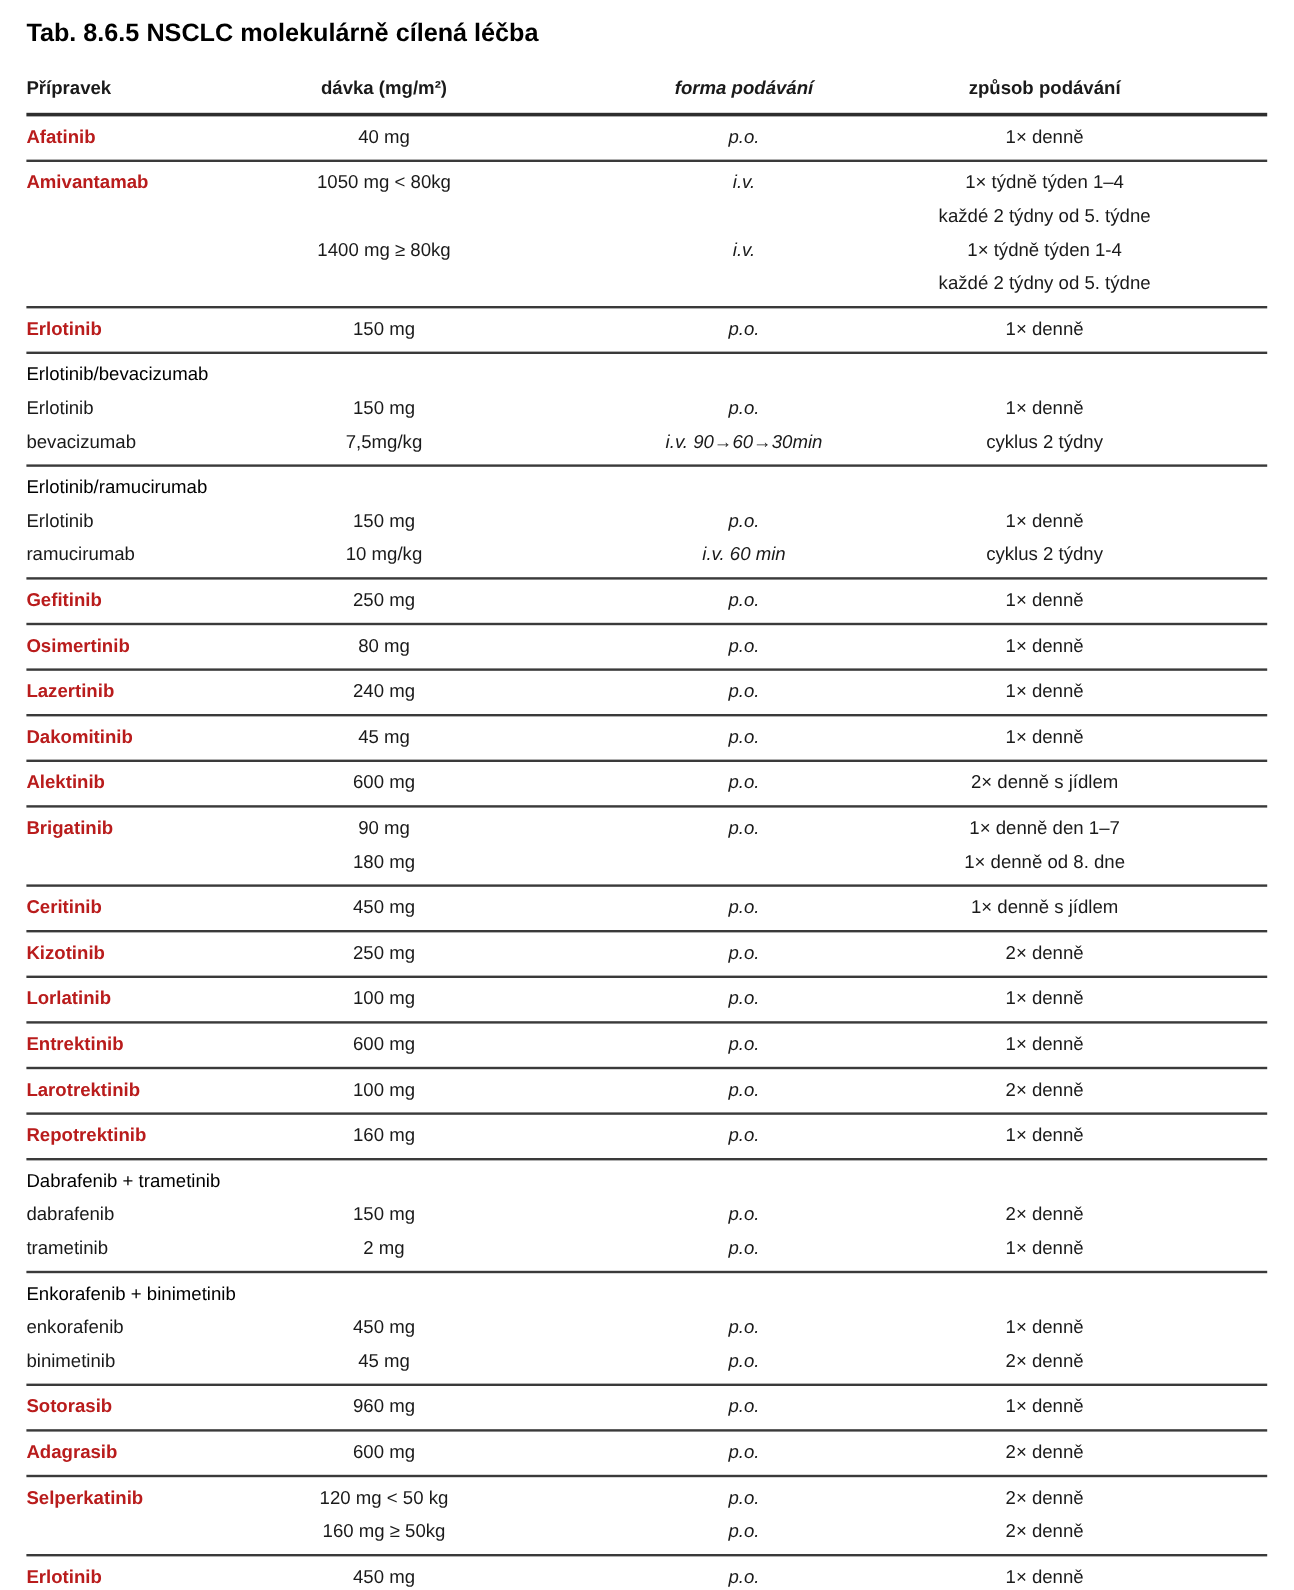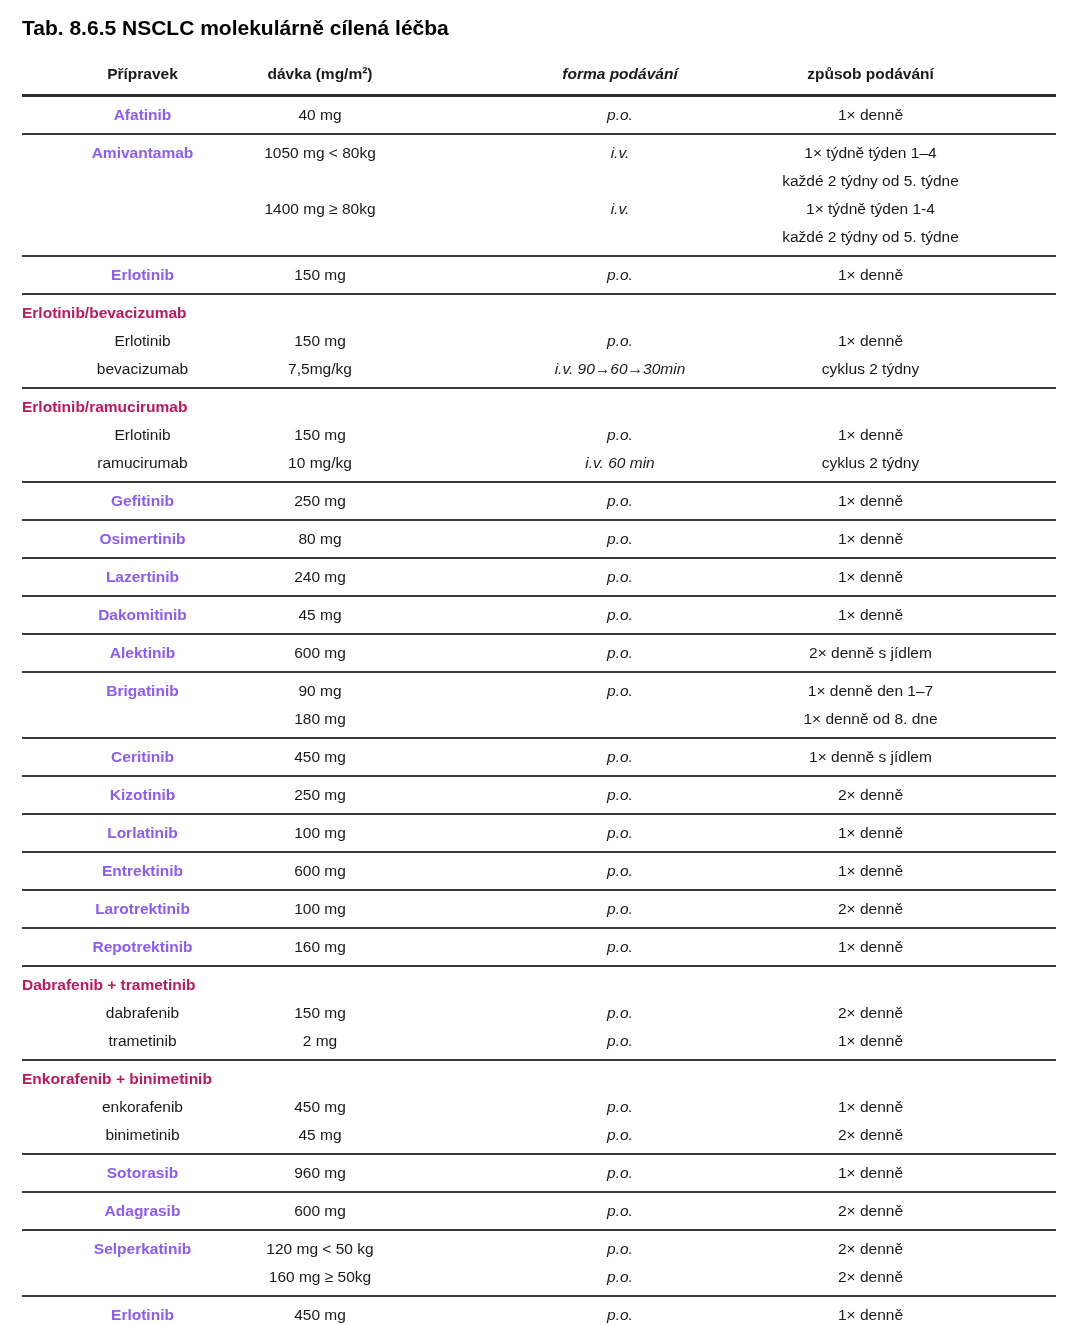--- a/index.html
+++ b/index.html
@@ -36,28 +36,28 @@
   }
   .thead {
     font-weight: bold;
     border-bottom: 3px solid #2e2e2e;
     padding-bottom: 6px;
   }
   .row-block {
     border-bottom: 2px solid #3a3a3a;
     padding: 4px 0;
   }
-  .c1 { text-align: center; margin-left: 48px; }
+  .c1 { text-align: left; }
   .c2 { text-align: center; }
   .c3 { text-align: center; box-sizing: border-box; padding-left: 50px; font-style: italic; }
   .c4 { text-align: center; box-sizing: border-box; padding-right: 80px; }
-  .bold { font-weight: bold; color: #8b5cf6; }
+  .bold { font-weight: bold; color: #b91c1c; }
   .group-title {
-    font-weight: bold;
-    color: #be185d;
+    font-weight: normal;
+    color: #000000;
     line-height: 28px;
     min-height: 28px;
   }
 </style>
 </head>
 <body>
 
 <div class="page">
   <div class="caption">Tab. 8.6.5 NSCLC molekulárně cílená léčba</div>
 

